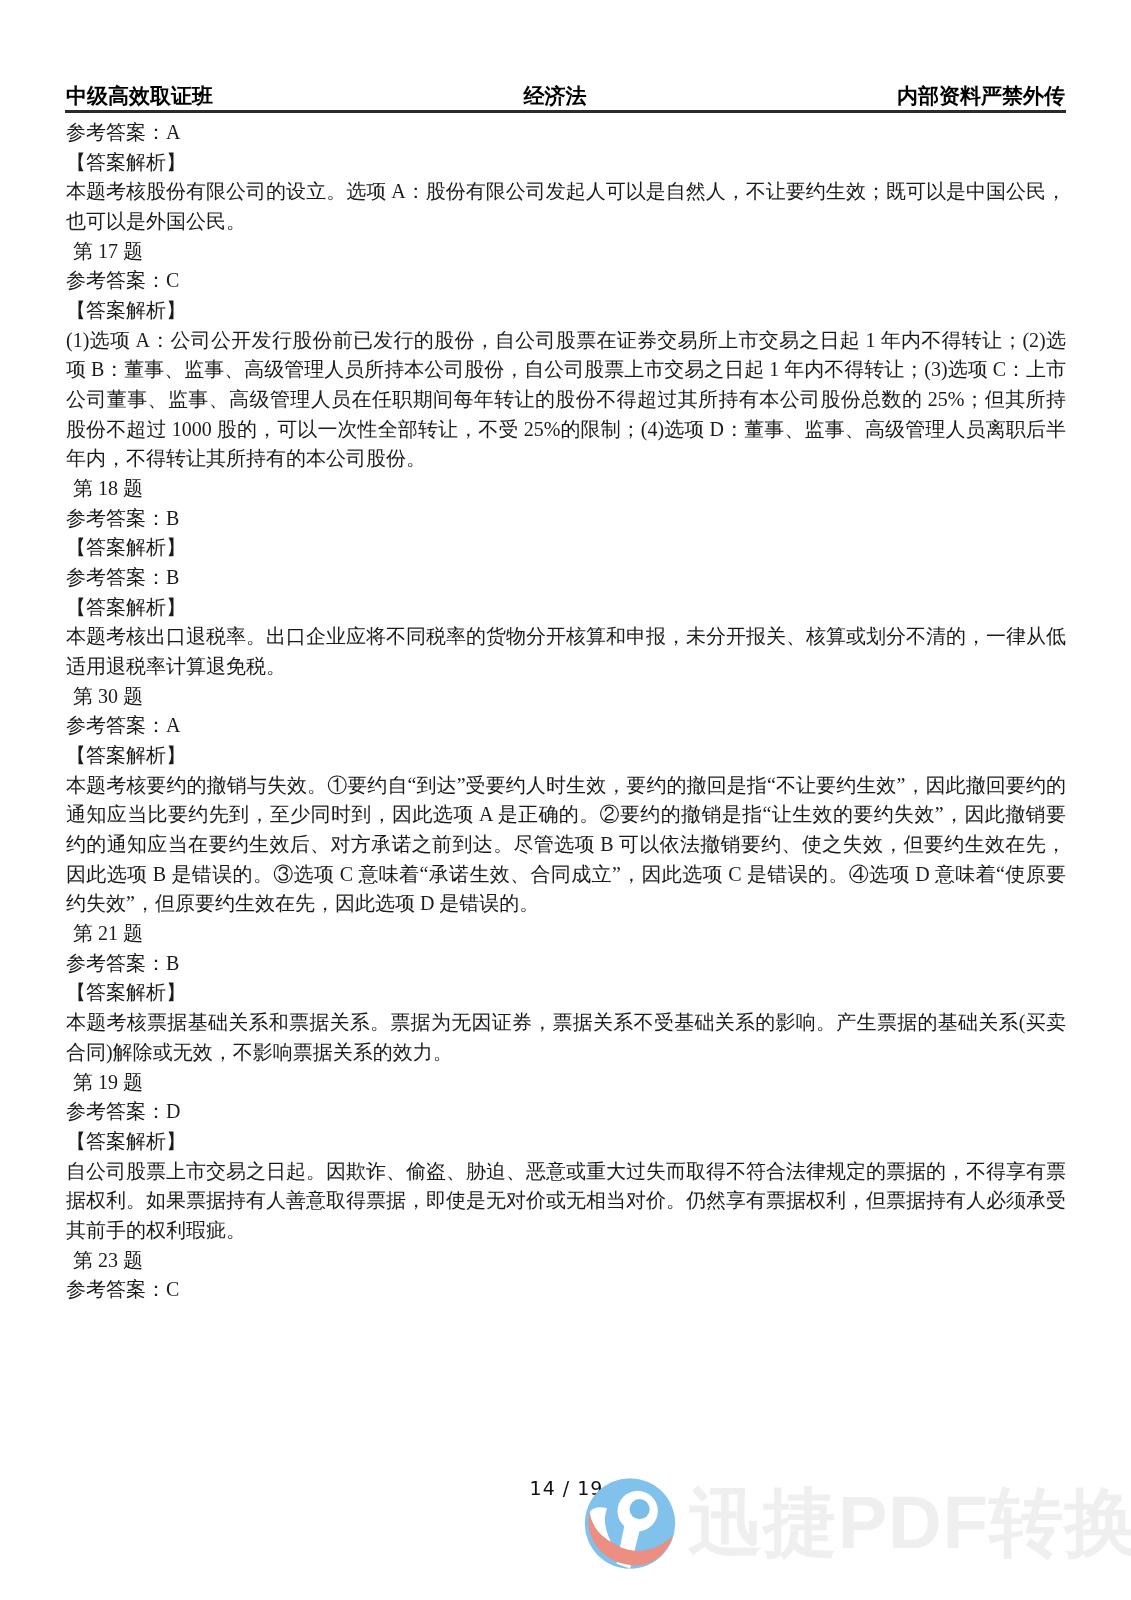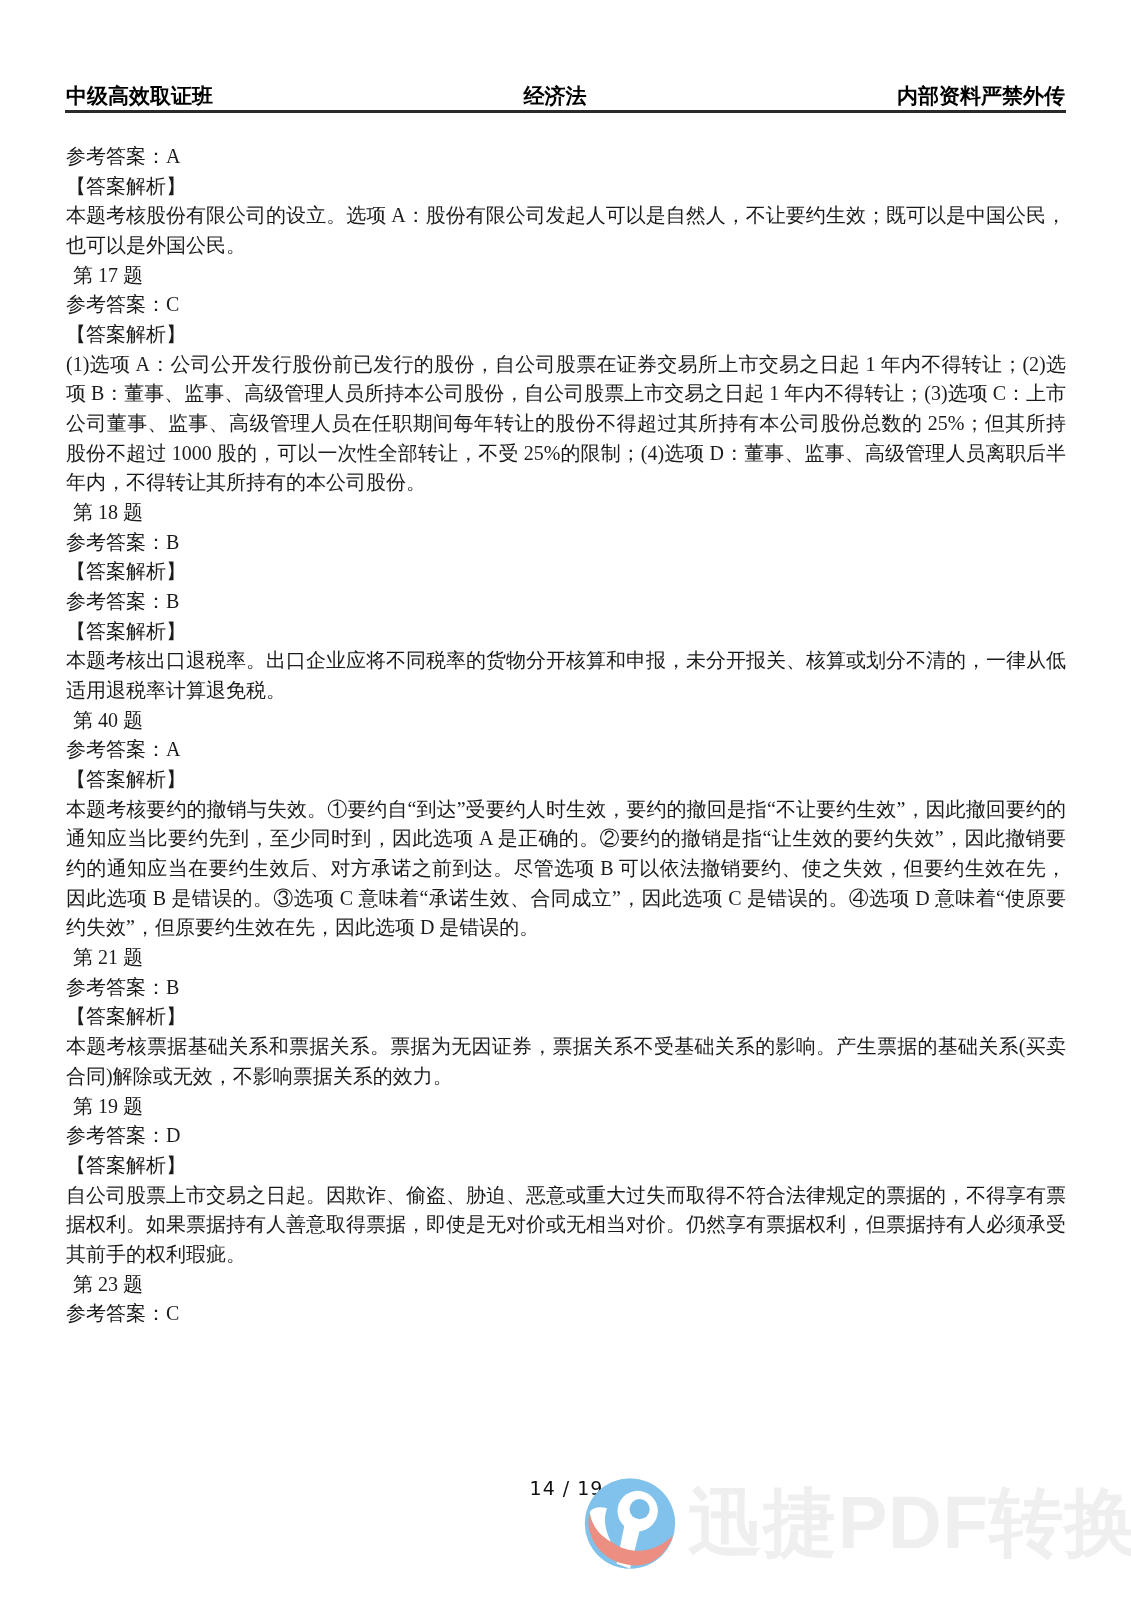--- a/index.html
+++ b/index.html
@@ -31,21 +31,20 @@
     border: none;
     border-top: 3px solid #2b2b2b;
     margin: 0;
   }
   .doc-body {
     position: absolute;
     top: 118px; left: 66px;
     width: 1000px;
     font-size: 20px;
     line-height: 29.67px;
-    margin-top: 24px;
   }
   .line { margin: 0; }
   .question-number { padding-left: 7px; }
   .analysis {
     margin: 0;
     text-align: justify;
   }
   .answer-label, .answer-value { white-space: pre; }
   .page-number {
     position: absolute;
@@ -93,21 +92,21 @@
       <div class="line question-number">第 17 题</div>
       <div class="line answer-line"><span class="answer-label">参考答案：</span><span class="answer-value">C</span></div>
       <div class="line analysis-header">【答案解析】</div>
       <p class="analysis">(1)选项 A：公司公开发行股份前已发行的股份，自公司股票在证券交易所上市交易之日起 1 年内不得转让；(2)选项 B：董事、监事、高级管理人员所持本公司股份，自公司股票上市交易之日起 1 年内不得转让；(3)选项 C：上市公司董事、监事、高级管理人员在任职期间每年转让的股份不得超过其所持有本公司股份总数的 25%；但其所持股份不超过 1000 股的，可以一次性全部转让，不受 25%的限制；(4)选项 D：董事、监事、高级管理人员离职后半年内，不得转让其所持有的本公司股份。</p>
       <div class="line question-number">第 18 题</div>
       <div class="line answer-line"><span class="answer-label">参考答案：</span><span class="answer-value">B</span></div>
       <div class="line analysis-header">【答案解析】</div>
       <div class="line answer-line"><span class="answer-label">参考答案：</span><span class="answer-value">B</span></div>
       <div class="line analysis-header">【答案解析】</div>
       <p class="analysis">本题考核出口退税率。出口企业应将不同税率的货物分开核算和申报，未分开报关、核算或划分不清的，一律从低适用退税率计算退免税。</p>
-      <div class="line question-number">第 40 题</div>
+      <div class="line question-number">第 30 题</div>
       <div class="line answer-line"><span class="answer-label">参考答案：</span><span class="answer-value">A</span></div>
       <div class="line analysis-header">【答案解析】</div>
       <p class="analysis">本题考核要约的撤销与失效。①要约自“到达”受要约人时生效，要约的撤回是指“不让要约生效”，因此撤回要约的通知应当比要约先到，至少同时到，因此选项 A 是正确的。②要约的撤销是指“让生效的要约失效”，因此撤销要约的通知应当在要约生效后、对方承诺之前到达。尽管选项 B 可以依法撤销要约、使之失效，但要约生效在先，因此选项 B 是错误的。③选项 C 意味着“承诺生效、合同成立”，因此选项 C 是错误的。④选项 D 意味着“使原要约失效”，但原要约生效在先，因此选项 D 是错误的。</p>
       <div class="line question-number">第 21 题</div>
       <div class="line answer-line"><span class="answer-label">参考答案：</span><span class="answer-value">B</span></div>
       <div class="line analysis-header">【答案解析】</div>
       <p class="analysis">本题考核票据基础关系和票据关系。票据为无因证券，票据关系不受基础关系的影响。产生票据的基础关系(买卖合同)解除或无效，不影响票据关系的效力。</p>
       <div class="line question-number">第 19 题</div>
       <div class="line answer-line"><span class="answer-label">参考答案：</span><span class="answer-value">D</span></div>
       <div class="line analysis-header">【答案解析】</div>

